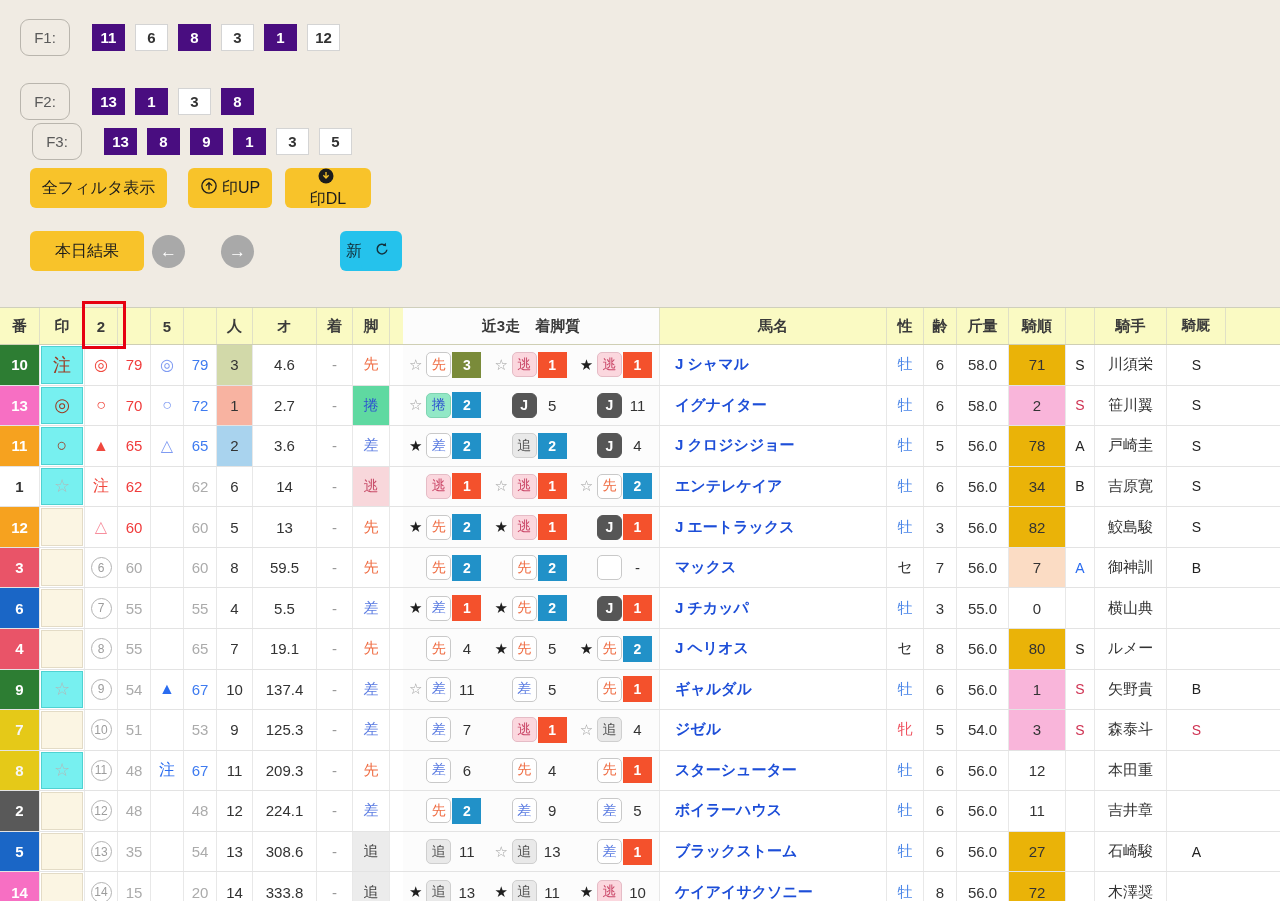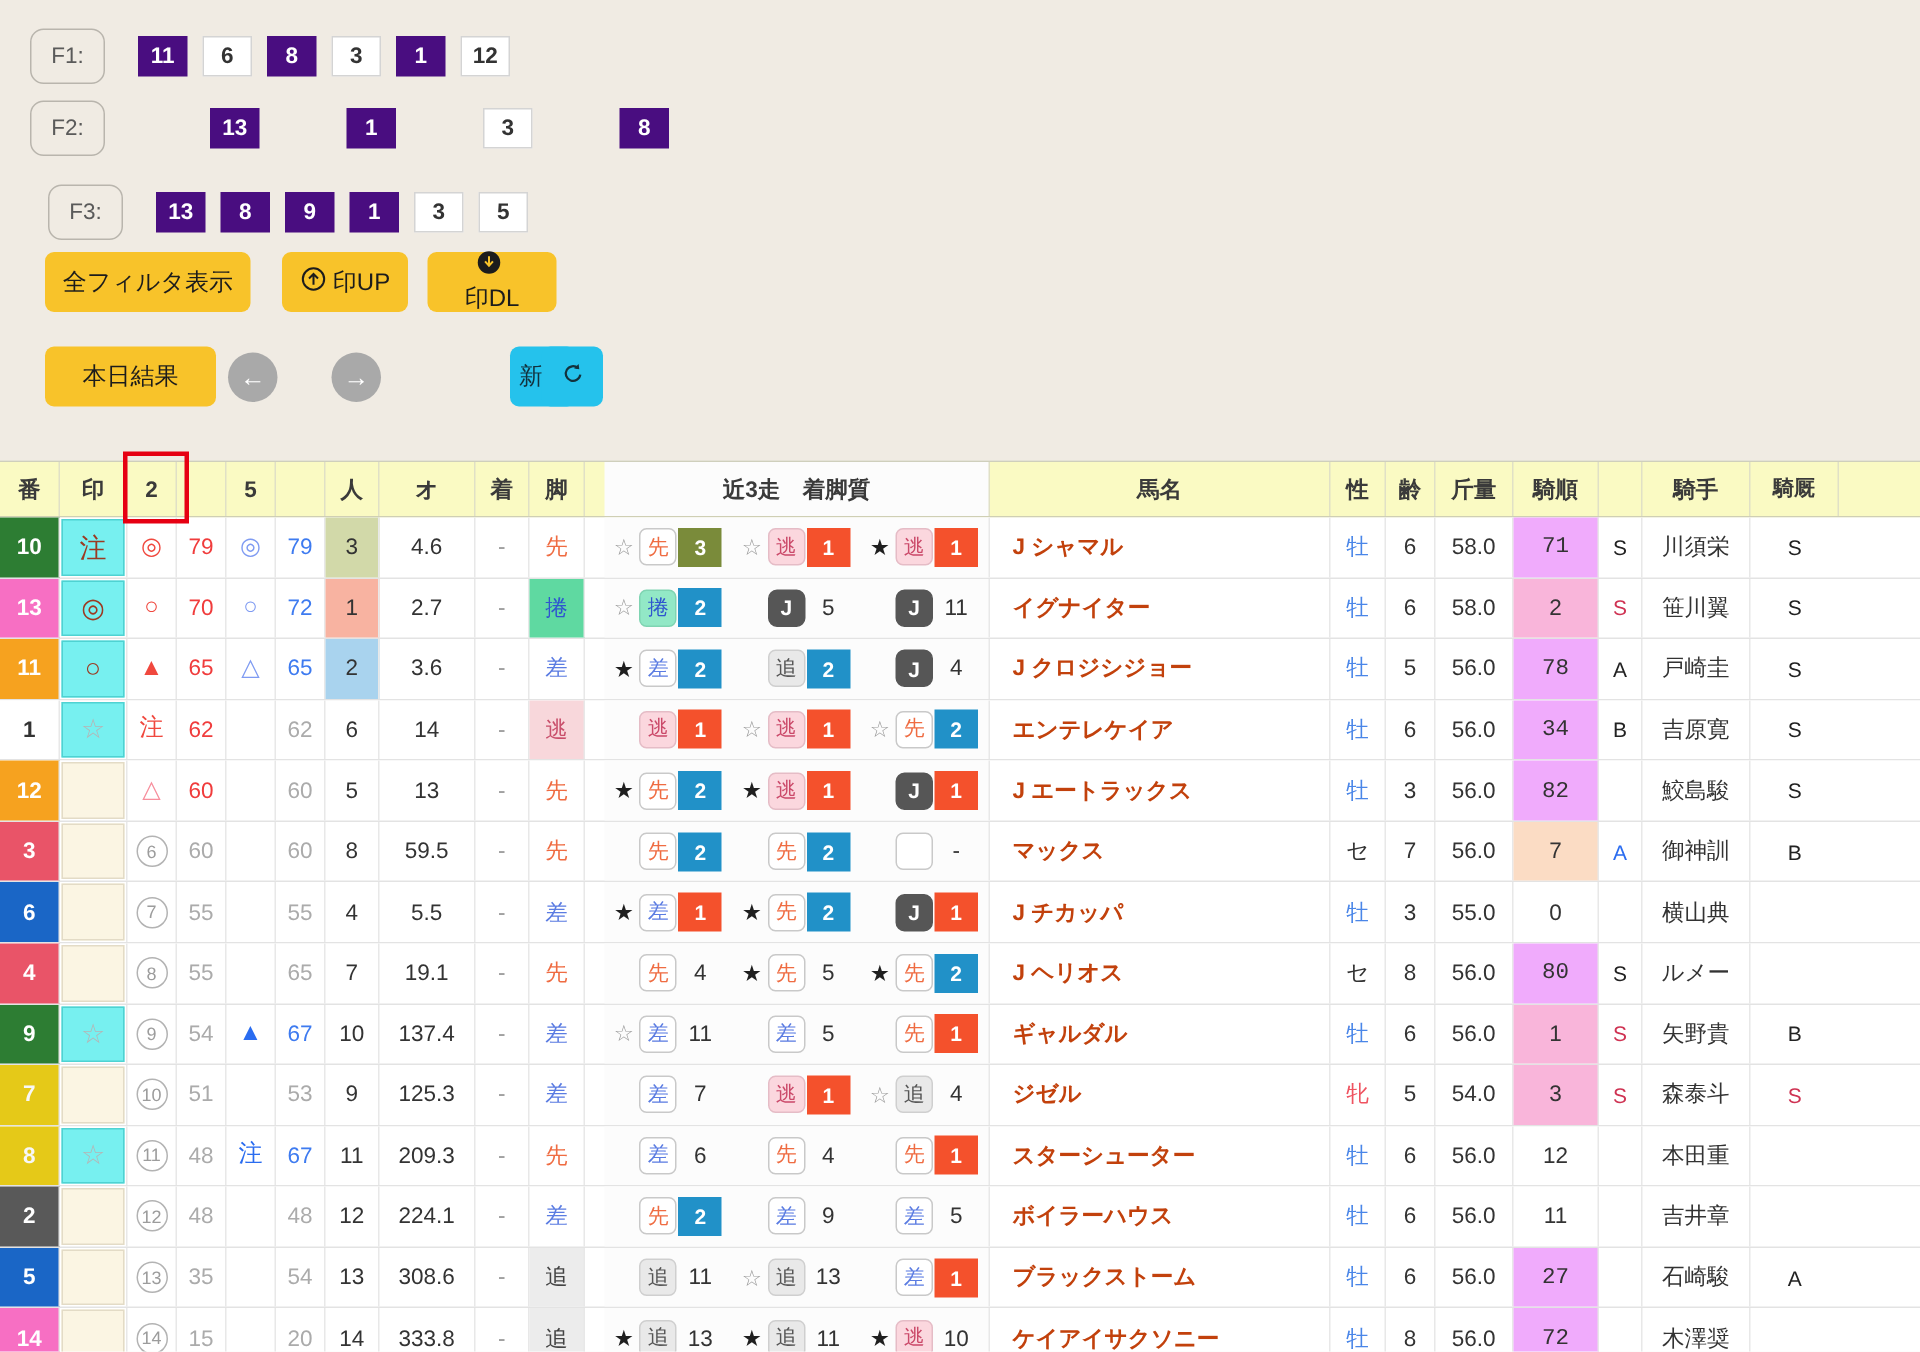--- a/index.html
+++ b/index.html
@@ -27,21 +27,21 @@
   .race-table{position:absolute;top:307px;left:0;width:1280px;background:#fff;border-top:1px solid #cfcfbc;}
   .trow{display:flex;width:1280px;}
   .thead{height:36px;background:#fafac3;border-bottom:1px solid #cfcfb4;}
   .tbody{height:39.57px;background:#fff;border-bottom:1px solid #e3e3e3;}
   .cell{display:flex;align-items:center;justify-content:center;box-sizing:border-box;
         border-right:1px solid #e8e8e8;height:100%;font-size:15px;color:#333;overflow:hidden;}
   .thead .cell{font-weight:bold;color:#3a3a3a;border-right:1px solid #e0e0c6;}
   .c-num{width:40px;}.c-mark{width:45px;}.c-m{width:33px;}.c-s{width:33px;}
   .c-pop{width:36px;}.c-odds{width:64px;}.c-fin{width:36px;color:#999;}.c-leg{width:37px;}
   .c-lane{width:257px;justify-content:flex-start;padding:0;background:#fcfcfc;margin-left:13px;}
-  .c-name{width:227px;justify-content:flex-start;padding-left:15px;font-weight:bold;color:#c2410c;}
+  .c-name{width:227px;justify-content:flex-start;padding-left:15px;font-weight:bold;color:#1d4ed8;}
   .c-sex{width:37px;}.c-age{width:33px;}.c-wt{width:52px;}.c-ord{width:57px;}
   .c-sab{width:29px;font-size:14px;}.c-jky{width:72px;}.c-kk{width:59px;border-right:none;font-size:14px;}
 
   
   .w1{background:#fff;color:#333;}
   .w2{background:#595959;color:#fff;}
   .w3{background:#e95468;color:#fff;}
   .w4{background:#1a66c6;color:#fff;}
   .w5{background:#e5c918;color:#f7f7f7;}
   .w6{background:#2d7d33;color:#fff;}
@@ -94,41 +94,41 @@
   .pos-p1{background:#f4512c;color:#fff;font-weight:bold;}
   .pos-p2{background:#2191c8;color:#fff;font-weight:bold;}
   .pos-p3{background:#7a8b3a;color:#fff;font-weight:bold;}
   .pos-pn{color:#333;font-size:15px;}
 
   
   .sx-m{color:#4a86e8;}.sx-f{color:#ef5360;}.sx-g{color:#333;}
   .t-k{color:#222;}.t-r{color:#cf3353;}.t-b{color:#2a6cf0;}
 
   
-  .ord-gray{background:#f0abfc;font-family:Liberation Mono, monospace;}.ord-pink{background:#f9b5da;}.ord-peach{background:#fbdcc4;}
+  .ord-gray{background:#eab308;}.ord-pink{background:#f9b5da;}.ord-peach{background:#fbdcc4;}
 
   
   .annotation-box{position:absolute;left:82px;top:301px;width:38px;height:42px;border:3px solid #e60012;box-sizing:content-box;}
 </style>
 </head>
 <body>
 
 <div class="page">
 
   <div id="filter-rows">
       <div class="frow" style="top: 20px;">
         <div class="flabel">F1:</div>
         <div class="chip on">11</div>
         <div class="chip off">6</div>
         <div class="chip on">8</div>
         <div class="chip off">3</div>
         <div class="chip on">1</div>
         <div class="chip off">12</div>
       </div>
-      <div class="frow" style="top: 68px; gap: 48px;">
+      <div class="frow" style="top: 84px;">
         <div class="flabel">F2:</div>
         <div class="chip on">13</div>
         <div class="chip on">1</div>
         <div class="chip off">3</div>
         <div class="chip on">8</div>
       </div>
       <div class="frow" style="top: 124px; padding-left: 12px;">
         <div class="flabel">F3:</div>
         <div class="chip on">13</div>
         <div class="chip on">8</div>

